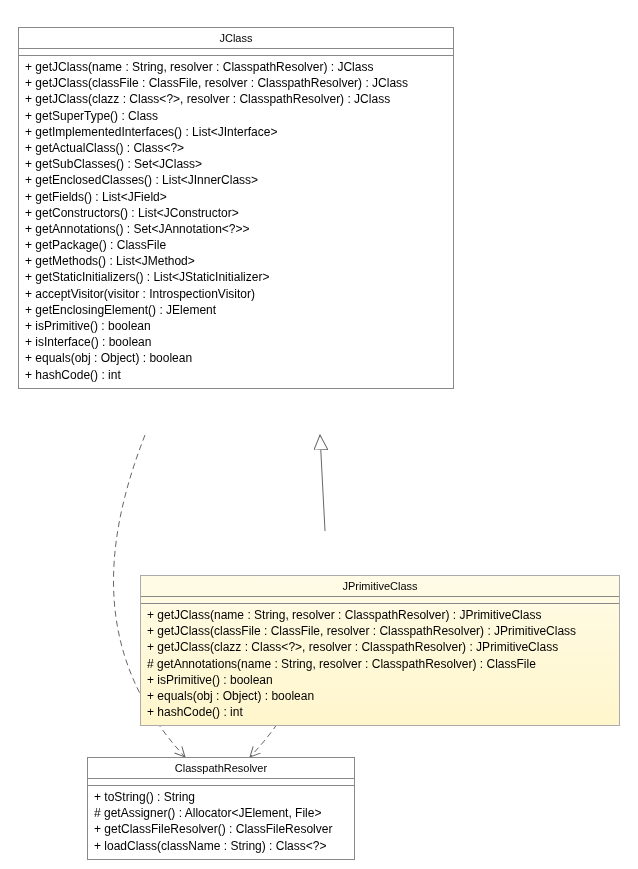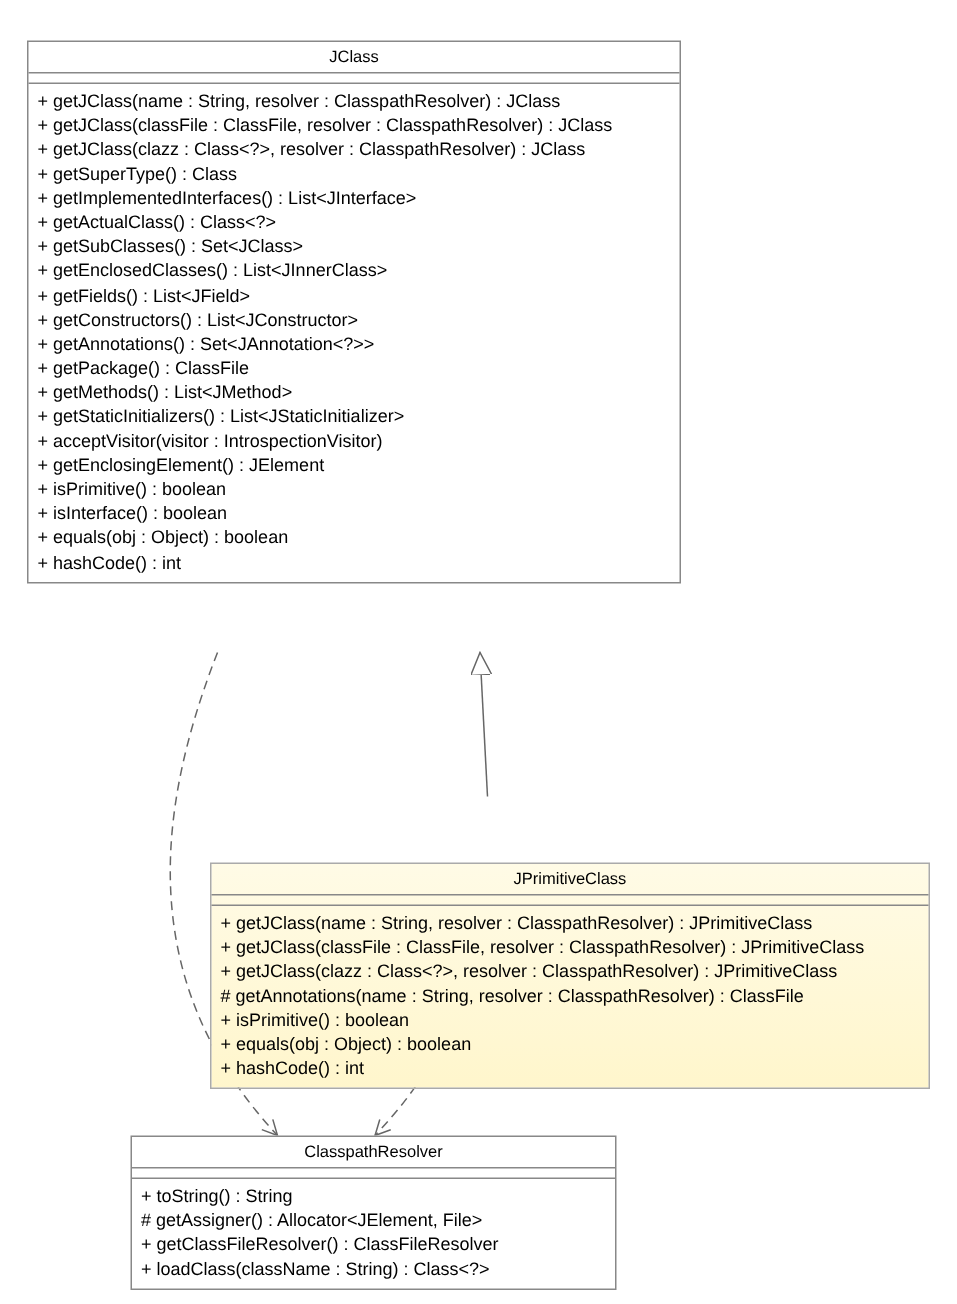--- a/index.html
+++ b/index.html
@@ -108,21 +108,21 @@
       <div class="uml-op">+ getJClass(name : String, resolver : ClasspathResolver) : JPrimitiveClass</div>
       <div class="uml-op">+ getJClass(classFile : ClassFile, resolver : ClasspathResolver) : JPrimitiveClass</div>
       <div class="uml-op">+ getJClass(clazz : Class&lt;?&gt;, resolver : ClasspathResolver) : JPrimitiveClass</div>
       <div class="uml-op"># getAnnotations(name : String, resolver : ClasspathResolver) : ClassFile</div>
       <div class="uml-op">+ isPrimitive() : boolean</div>
       <div class="uml-op">+ equals(obj : Object) : boolean</div>
       <div class="uml-op">+ hashCode() : int</div>
     </div>
   </div>
 
-  <div class="uml-class" style="left:87px; top:757px; width:324px;">
+  <div class="uml-class" style="left:87px; top:757px; width:268px;">
     <div class="uml-title">ClasspathResolver</div>
     <div class="uml-attrs"></div>
     <div class="uml-ops">
       <div class="uml-op">+ toString() : String</div>
       <div class="uml-op"># getAssigner() : Allocator&lt;JElement, File&gt;</div>
       <div class="uml-op">+ getClassFileResolver() : ClassFileResolver</div>
       <div class="uml-op">+ loadClass(className : String) : Class&lt;?&gt;</div>
     </div>
   </div>
 

